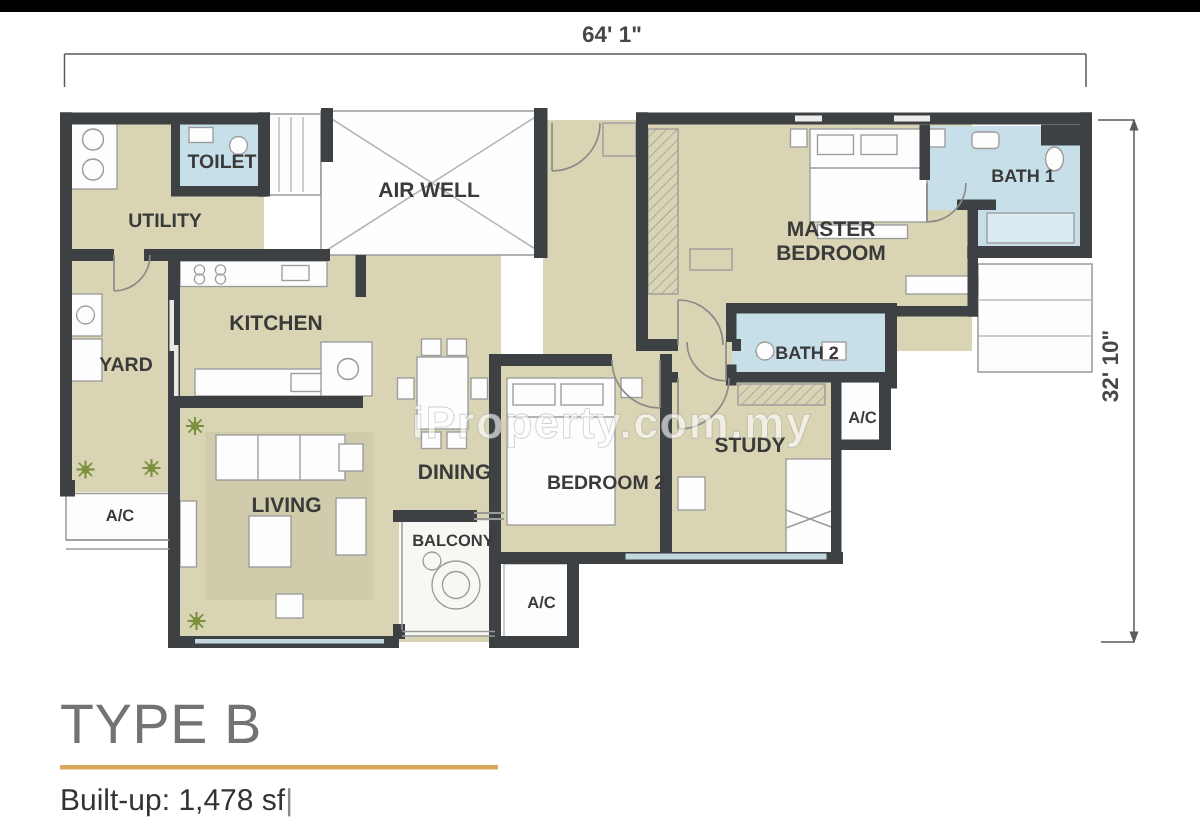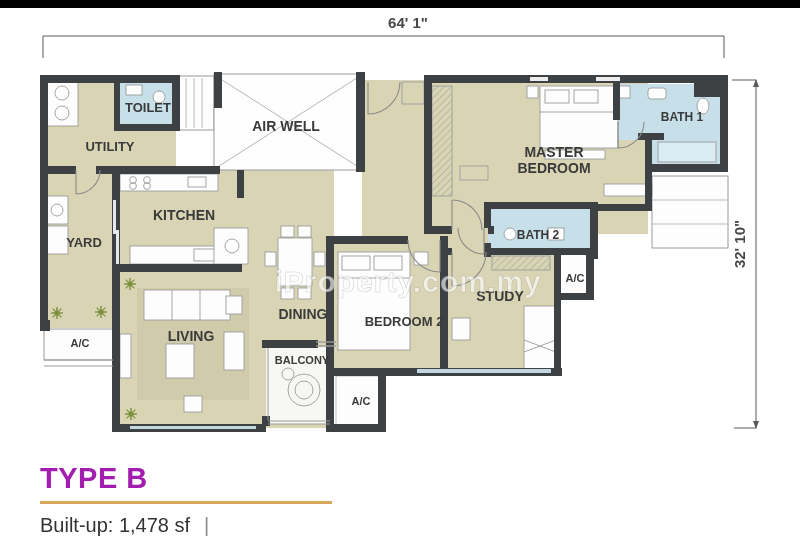--- a/index.html
+++ b/index.html
@@ -6,23 +6,23 @@
   .page{position:relative;width:800px;height:552px;background:#fff;overflow:hidden;
         font-family:"Liberation Sans",sans-serif;}
   .topbar{position:absolute;left:0;top:0;width:800px;height:8px;background:#000;}
   svg{position:absolute;left:0;top:0;}
   .lbl{font-family:"Liberation Sans",sans-serif;font-weight:700;fill:#3a3a3a;}
   .dim{font-family:"Liberation Sans",sans-serif;font-weight:700;fill:#474747;}
   .wm{font-family:"Liberation Sans",sans-serif;font-weight:700;
       fill:rgba(255,255,255,0.62);stroke:rgba(130,130,130,0.35);stroke-width:0.6px;
       letter-spacing:1px;}
   .caption{position:absolute;left:40px;top:462px;width:720px;}
-  .type-title{font-size:29px;font-weight:700;color:#a21caf;letter-spacing:0.5px;margin:0;}
+  .type-title{font-size:37px;font-weight:400;color:#737373;letter-spacing:0.5px;margin:0;}
   .gold{width:292px;height:3px;background:#d9a85c;margin-top:6px;}
-  .specs{margin-top:10px;font-size:20px;color:#333;display:flex;align-items:center;gap:14px;}
+  .specs{margin-top:10px;font-size:20px;color:#333;display:flex;align-items:center;gap:0;}
   .sep{color:#8a8a8a;font-weight:400;}
 </style>
 </head>
 <body>
 
 <div class="page">
   <div class="topbar"></div>
 
   <svg width="800" height="552" viewBox="0 0 800 552">
     <defs>

